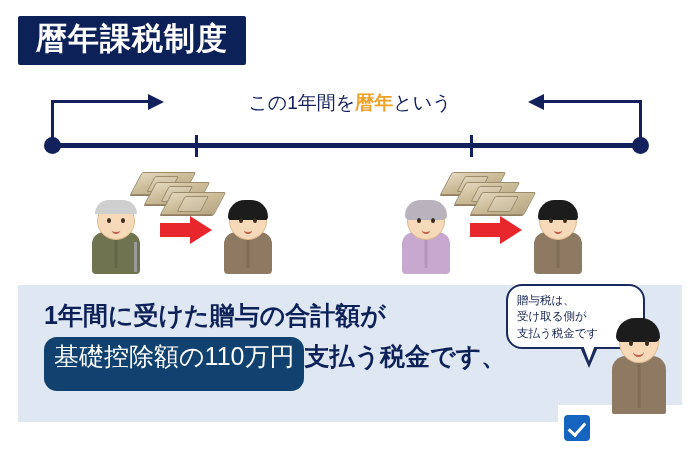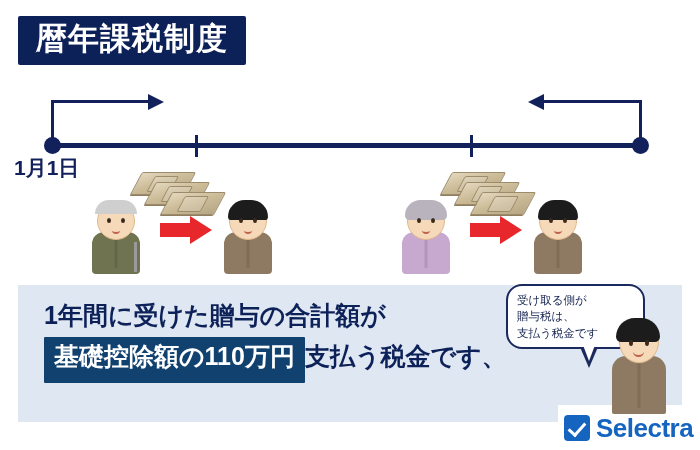--- a/index.html
+++ b/index.html
@@ -292,23 +292,23 @@
     white-space: nowrap;
   }
   .panel-line.l1 { top: 14px;  font-size: 25px; }
   .panel-line.l2 { top: 52px;  font-size: 25px; }
   .panel-line.l3 { top: 92px;  font-size: 25px; }
 
   .navy-chip {
     display: inline-block;
     background: #10416f;
     color: #ffffff;
-    padding: 3px 10px 10px 10px;
-    font-weight: bold;
-    border-radius: 1px;
+    padding: 3px 10px 18px 10px;
+    font-weight: normal;
+    border-radius: 13px;
   }
   .panel-line .hl-orange { color: #f0a12a; }
 
   
   .speech-bubble {
     position: absolute;
     left: 506px;
     top: 284px;
     width: 118px;
     background: #ffffff;
@@ -452,28 +452,30 @@
 <div class="timeline-zone">
 
   <div class="bracket-left-stem"></div>
   <div class="bracket-bar-left"></div>
   <div class="arrow-head-left"></div>
 
   <div class="bracket-right-stem"></div>
   <div class="bracket-bar-right"></div>
   <div class="arrow-head-right"></div>
 
+  <div class="bracket-label">
+    <span>この1年間を</span><span class="hl-orange">暦年</span><span>という</span>
+  </div>
 
   <div class="axis-line"></div>
   <div class="axis-dot left"></div>
   <div class="axis-dot right"></div>
   <div class="axis-tick t1"></div>
   <div class="axis-tick t2"></div>
 
-  <div class="date-label start">1月1日</div>
 </div>
 
 <div class="illus-row">
 
   <div class="gift-group g1">
     <div class="money-stack">
       <div class="bundle b1"></div>
       <div class="bundle b2"></div>
       <div class="bundle b3"></div>
     </div>
@@ -536,34 +538,33 @@
 </div>
 
 <div class="bottom-panel">
   <div class="panel-line l1">1年間に受けた贈与の合計額が</div>
   <div class="panel-line l2">
     <span class="navy-chip">基礎控除額の110万円</span><span>支払う税金です、</span>
   </div>
 </div>
 
 <div class="speech-bubble">
+  <div class="bubble-line">贈与税は、</div>
   <div class="bubble-line">受け取る側が</div>
-  <div class="bubble-line">贈与税は、</div>
   <div class="bubble-line">支払う税金です</div>
 </div>
 <div class="bubble-tail">
   <div class="tri"></div>
   <div class="tri-in"></div>
 </div>
 
 <div class="bubble-person">
   <div class="bp-body"></div>
   <div class="bp-head"></div>
   <div class="bp-hair"></div>
   <div class="bp-eye l"></div>
   <div class="bp-eye r"></div>
   <div class="bp-mouth"></div>
 </div>
 
 <div class="logo">
   <div class="logo-check"></div>
-  <div class="logo-text">Selectra</div>
 </div>
 
 </body></html>

